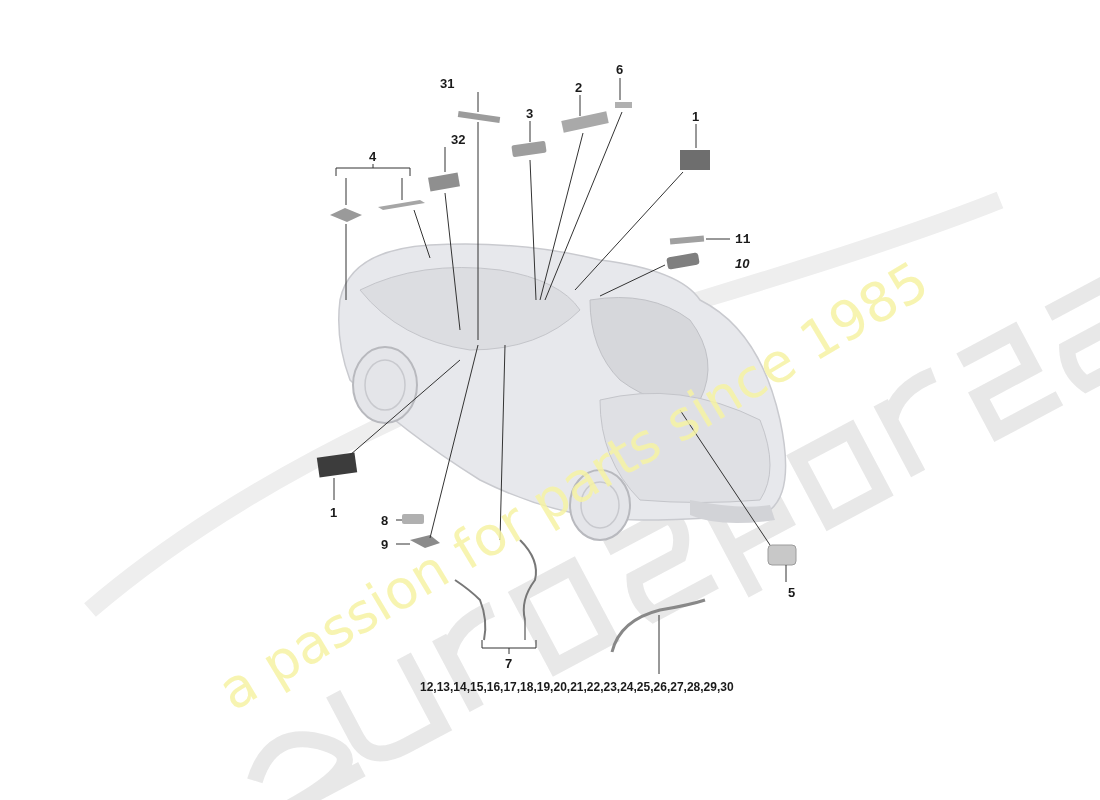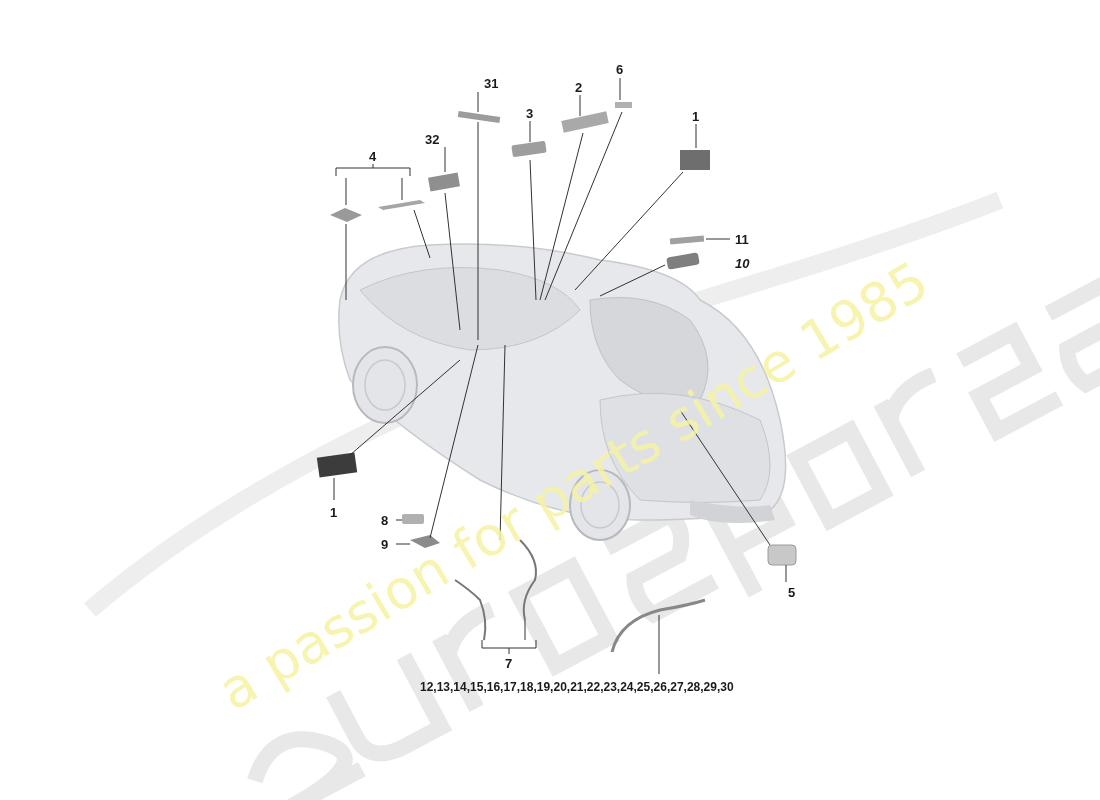--- a/index.html
+++ b/index.html
@@ -97,28 +97,28 @@
     <polyline points="482,640 482,648 536,648 536,640"></polyline>
     <line x1="509" y1="648" x2="509" y2="654"></line>
     <line x1="525" y1="620" x2="525" y2="640"></line>
     <line x1="500" y1="540" x2="505" y2="345"></line>
     <line x1="659" y1="615" x2="659" y2="674"></line>
   </g>
 </svg>
 
 <div class="wm-text" style="left:240px; top:660px; transform: rotate(-31deg);">a passion for parts since 1985</div>
 
-<div class="callout" style="left:484px; top:77px;">31</div>
+<div class="callout" style="left:440px; top:77px;">31</div>
 <div class="callout" style="left:575px; top:81px;">2</div>
 <div class="callout" style="left:616px; top:63px;">6</div>
 <div class="callout" style="left:526px; top:107px;">3</div>
-<div class="callout" style="left:425px; top:133px;">32</div>
+<div class="callout" style="left:451px; top:133px;">32</div>
 <div class="callout" style="left:369px; top:150px;">4</div>
 <div class="callout" style="left:692px; top:110px;">1</div>
-<div class="callout" style="left:735px; top:233px;">11</div>
+<div class="callout" style="left:735px; top:233px;font-family:Liberation Mono, monospace;">11</div>
 <div class="callout" style="left:735px; top:257px;font-style:italic;">10</div>
 <div class="callout" style="left:330px; top:506px;">1</div>
 <div class="callout" style="left:381px; top:514px;">8</div>
 <div class="callout" style="left:381px; top:538px;">9</div>
 <div class="callout" style="left:788px; top:586px;">5</div>
 <div class="callout" style="left:505px; top:657px;">7</div>
 
 <div class="callout footnote" style="left:420px; top:681px;">12,13,14,15,16,17,18,19,20,21,22,23,24,25,26,27,28,29,30</div>
 
 </body></html>

